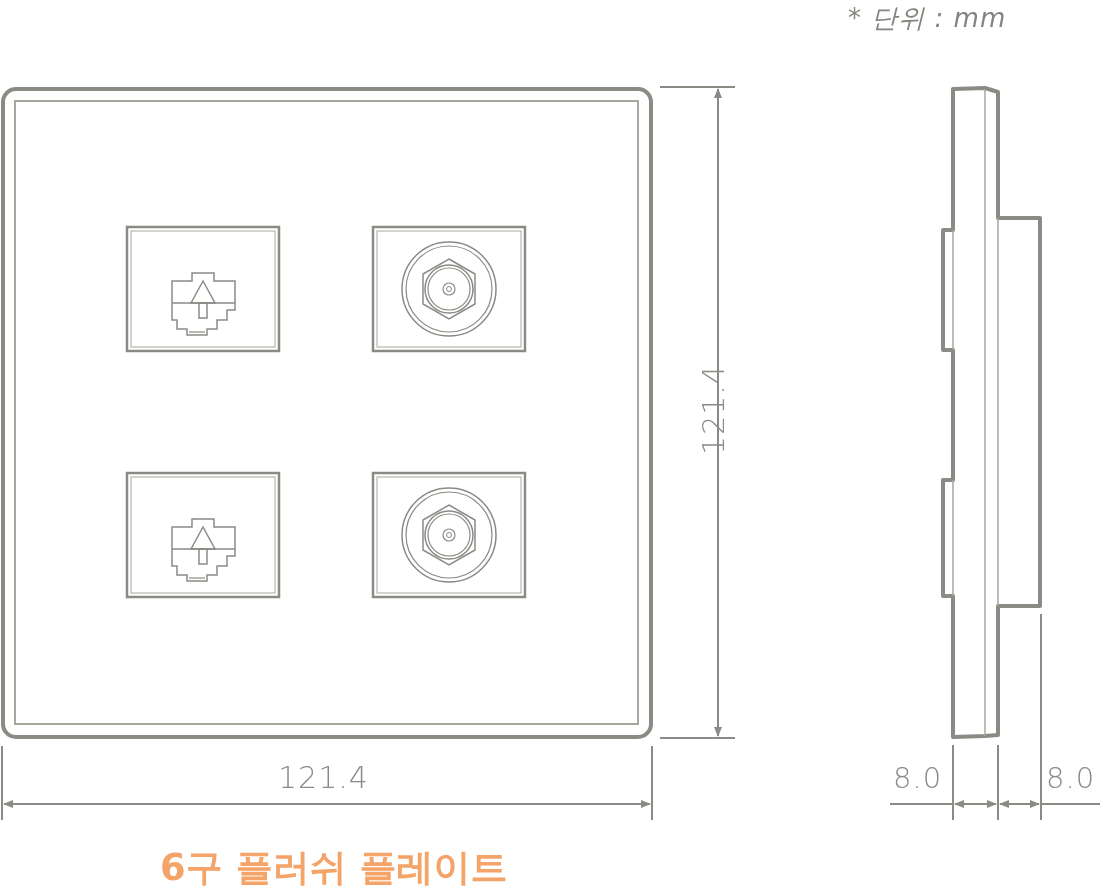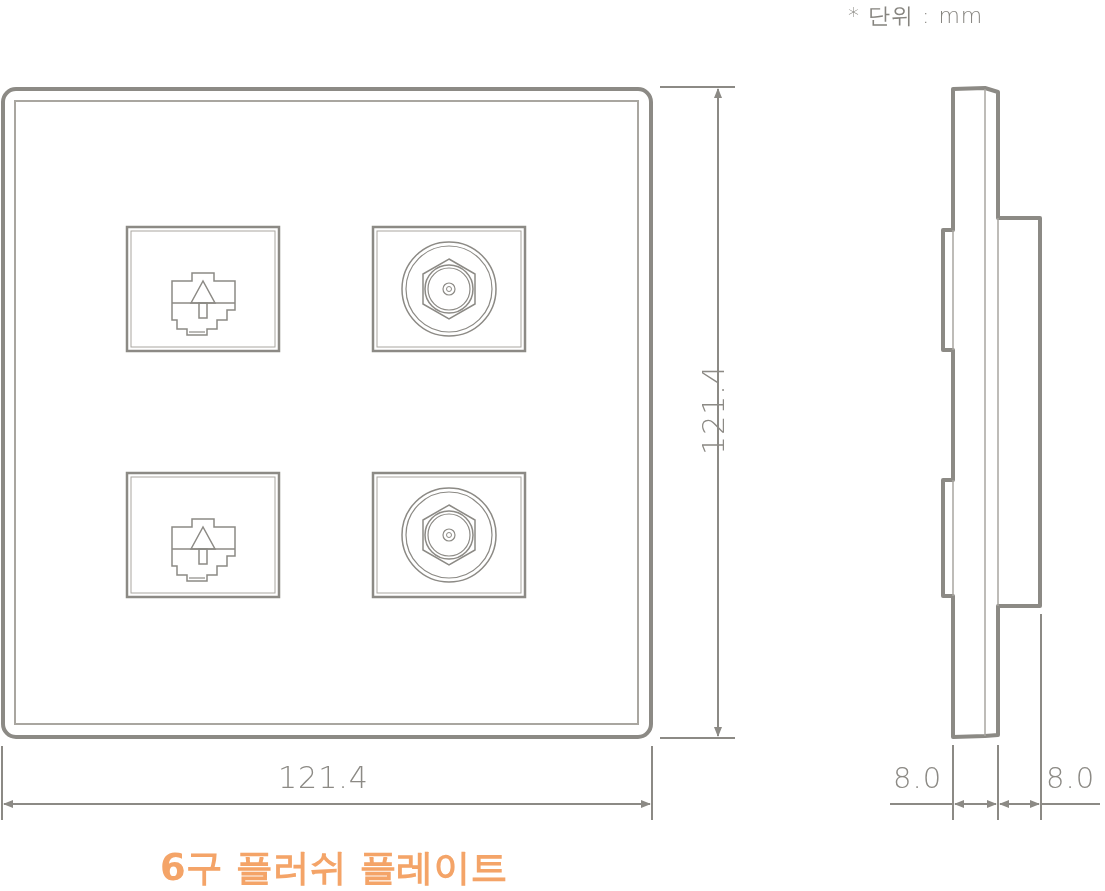--- a/index.html
+++ b/index.html
@@ -1,19 +1,19 @@
 <!DOCTYPE html>
 <html><head>
 <meta charset="utf-8">
 <style>
   html, body { margin: 0; padding: 0; background: #ffffff; }
   body { width: 1105px; height: 891px; position: relative; overflow: hidden; font-family: "DejaVu Sans", "Liberation Sans", sans-serif; }
   #canvas { position: absolute; left: 0; top: 0; width: 1105px; height: 891px; }
   .dim-text { position: absolute; color: #8c8a85; font-family: "DejaVu Sans", sans-serif; font-weight: 300; letter-spacing: 1px; white-space: nowrap; }
-  .unit-note { left: 848px; top: 1px; font-size: 22px; color: #86847f; }
+  .unit-note { left: 848px; top: 1px; font-size: 26px; color: #86847f; font-style: italic; }
   .width-label { left: 278px; top: 760px; font-size: 30px; }
   .height-label { left: 658px; top: 392px; font-size: 30px; transform: rotate(-90deg); transform-origin: center center; width: 110px; text-align: center; }
   .depth-left-label { left: 893px; top: 761px; font-size: 29px; }
   .depth-right-label { left: 1046px; top: 761px; font-size: 29px; }
   .caption { position: absolute; left: 160px; top: 843px; font-size: 37px; font-weight: bold; color: #f4a468; letter-spacing: 0px; white-space: nowrap; }
 </style>
 </head>
 <body>
 
 <svg id="canvas" width="1105" height="891" viewBox="0 0 1105 891" xmlns="http://www.w3.org/2000/svg">

